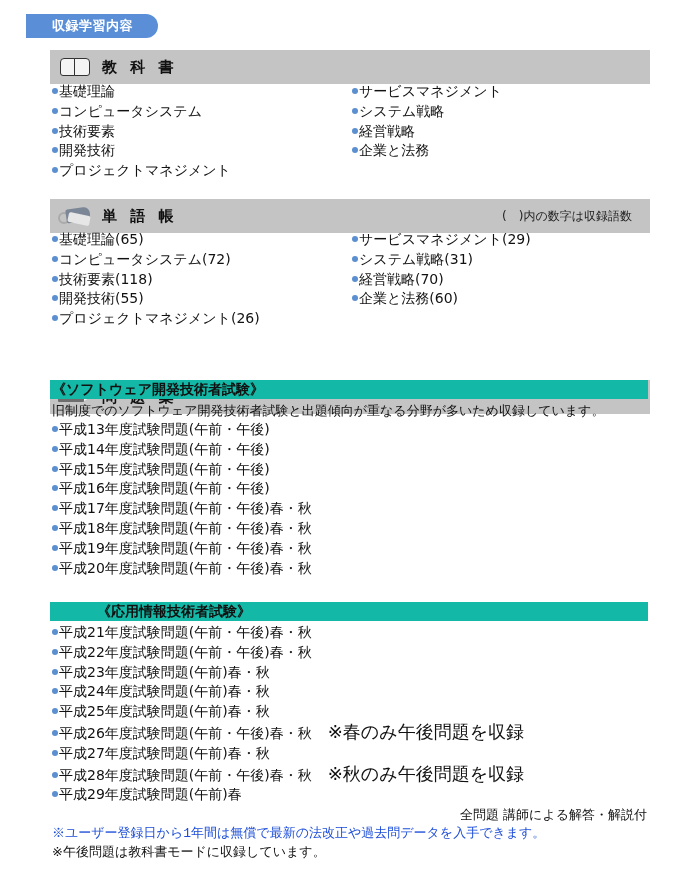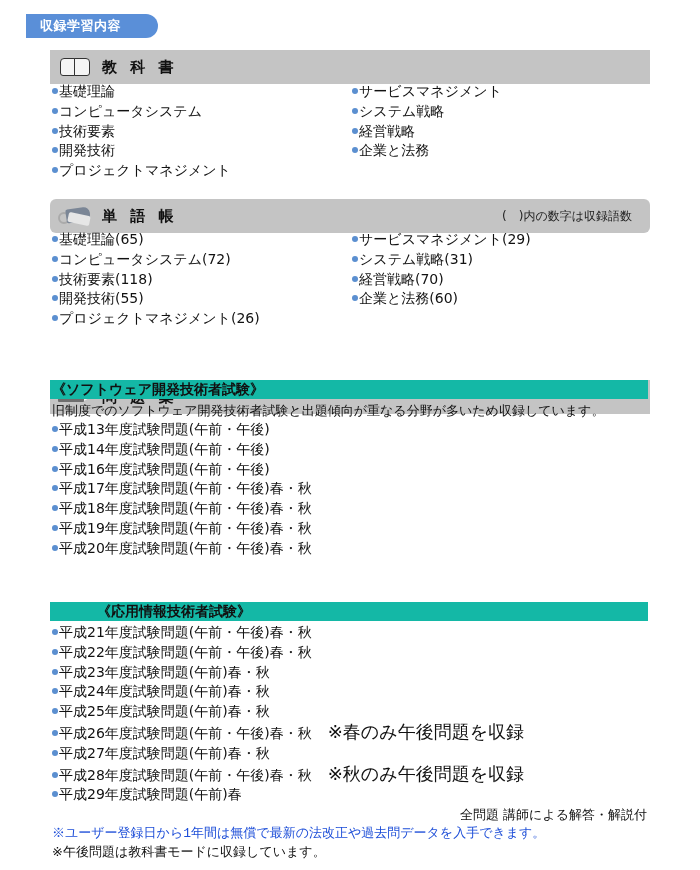--- a/index.html
+++ b/index.html
@@ -4,21 +4,21 @@
 <style>
   html, body { margin:0; padding:0; background:#ffffff; }
   body {
     width:700px; height:870px; position:relative; overflow:hidden;
     font-family: "DejaVu Sans", "Liberation Sans", sans-serif;
     color:#111;
   }
   .tab-badge {
     position:absolute; left:26px; top:14px; width:132px; height:24px;
     background:#5a8fd8; color:#fff; border-radius:0 12px 12px 0;
-    font-size:13px; font-weight:bold; line-height:24px; padding-left:14px;
+    font-size:13px; font-weight:bold; line-height:24px; padding-left:26px;
     box-sizing:border-box; letter-spacing:0.5px;
   }
   .sec-head {
     position:absolute; left:50px; width:600px; height:34px;
     background:#c4c4c4;
     display:flex; align-items:center;
   }
   .sec-head .icon { width:40px; height:22px; margin-left:6px; position:relative; }
   .sec-head .title { font-size:15px; font-weight:bold; letter-spacing:4px; margin-left:6px; color:#111; }
   .sec-head .note { margin-left:auto; margin-right:18px; font-size:12px; font-weight:normal; color:#222; }
@@ -71,21 +71,21 @@
   <div class="item"><span class="bullet"></span><span>開発技術</span></div>
   <div class="item"><span class="bullet"></span><span>プロジェクトマネジメント</span></div>
 </div>
 <div class="list" style="left:352px; top:82px;">
   <div class="item"><span class="bullet"></span><span>サービスマネジメント</span></div>
   <div class="item"><span class="bullet"></span><span>システム戦略</span></div>
   <div class="item"><span class="bullet"></span><span>経営戦略</span></div>
   <div class="item"><span class="bullet"></span><span>企業と法務</span></div>
 </div>
 
-<div class="sec-head" style="top:199px;border-radius:6px;">
+<div class="sec-head" style="top:199px;">
   <div class="icon">
     <div class="cards">
         <div class="ring"></div>
         <div class="c1"></div>
         <div class="c2"></div>
       </div>
   </div>
   <span class="title">単 語 帳</span>
   <span class="note">(　)内の数字は収録語数</span>
 </div>
@@ -113,20 +113,21 @@
   </div>
   <span class="title">問 題 集</span>
 </div>
 
 <div class="sub-head" style="top:380px;">《ソフトウェア開発技術者試験》</div>
 <div class="plain" style="left:52px; top:402px;">旧制度でのソフトウェア開発技術者試験と出題傾向が重なる分野が多いため収録しています。</div>
 
 <div class="list" style="left:52px; top:420px;">
   <div class="item"><span class="bullet"></span><span>平成13年度試験問題(午前・午後)</span></div>
   <div class="item"><span class="bullet"></span><span>平成14年度試験問題(午前・午後)</span></div>
+  <div class="item"><span class="bullet"></span><span>平成15年度試験問題(午前・午後)</span></div>
   <div class="item"><span class="bullet"></span><span>平成16年度試験問題(午前・午後)</span></div>
   <div class="item"><span class="bullet"></span><span>平成17年度試験問題(午前・午後)春・秋</span></div>
   <div class="item"><span class="bullet"></span><span>平成18年度試験問題(午前・午後)春・秋</span></div>
   <div class="item"><span class="bullet"></span><span>平成19年度試験問題(午前・午後)春・秋</span></div>
   <div class="item"><span class="bullet"></span><span>平成20年度試験問題(午前・午後)春・秋</span></div>
 </div>
 
 <div class="sub-head" style="top:602px;padding-left:47px;">《応用情報技術者試験》</div>
 <div class="list" style="left:52px; top:623px;">
   <div class="item"><span class="bullet"></span><span>平成21年度試験問題(午前・午後)春・秋</span></div>

